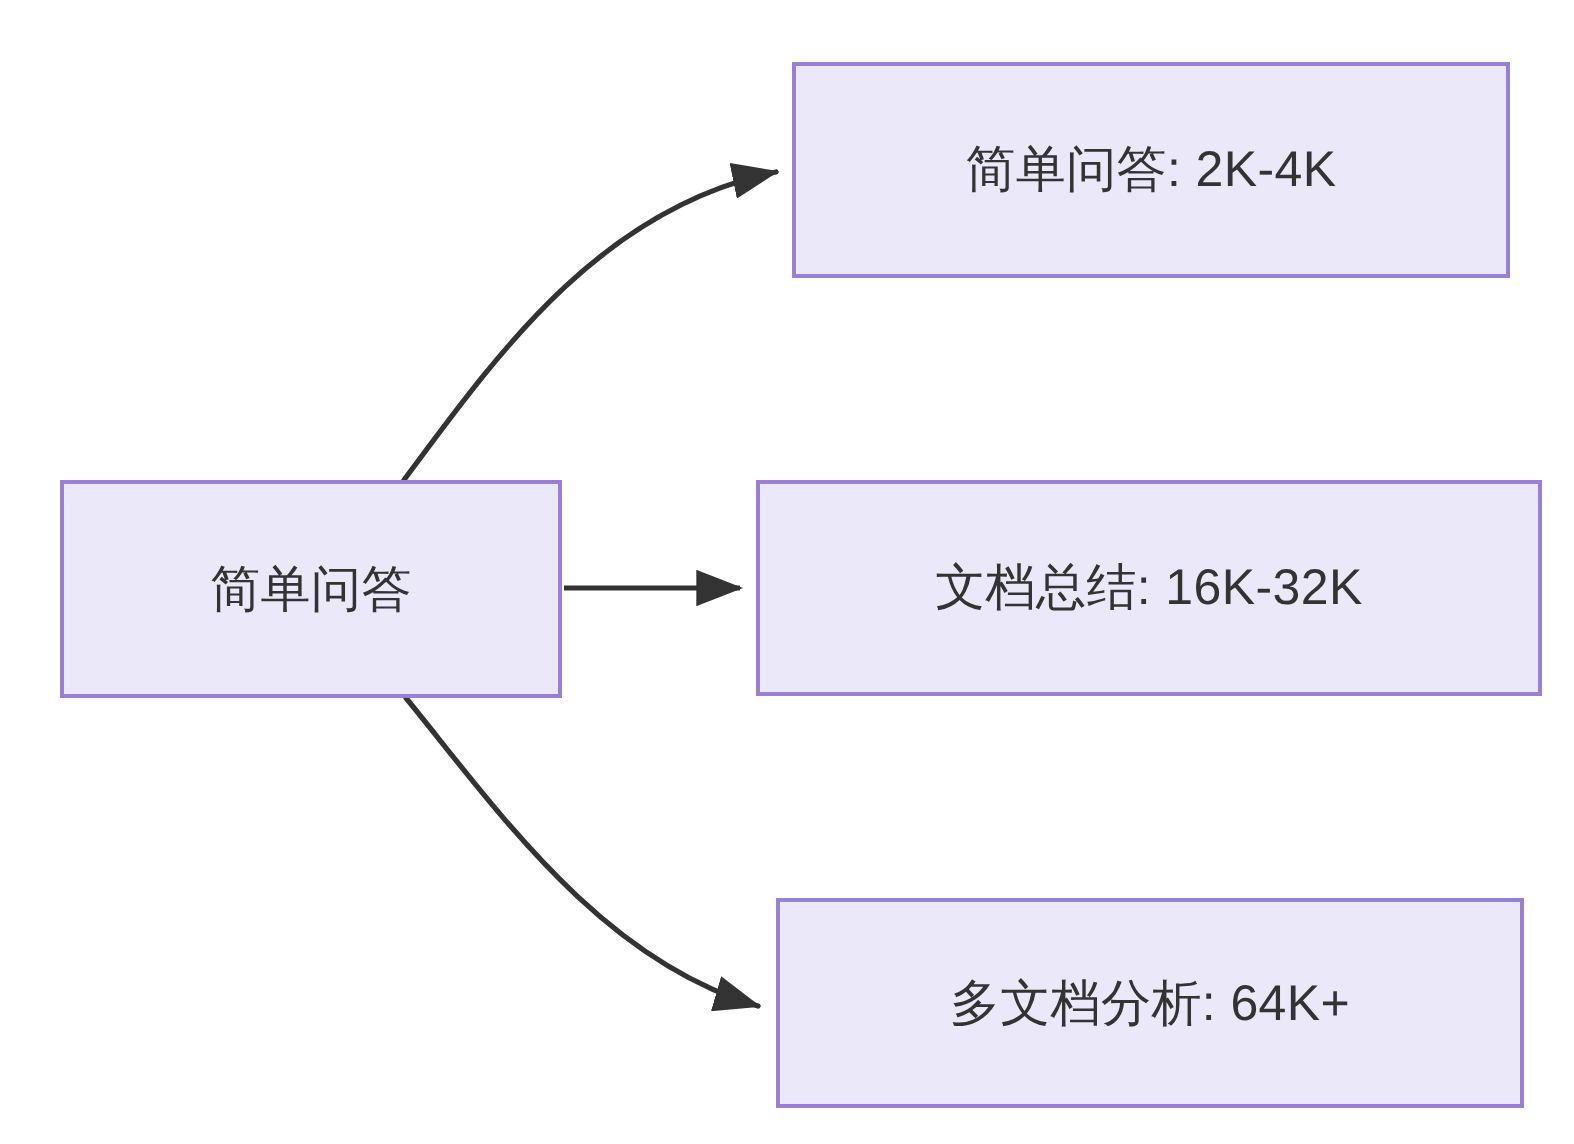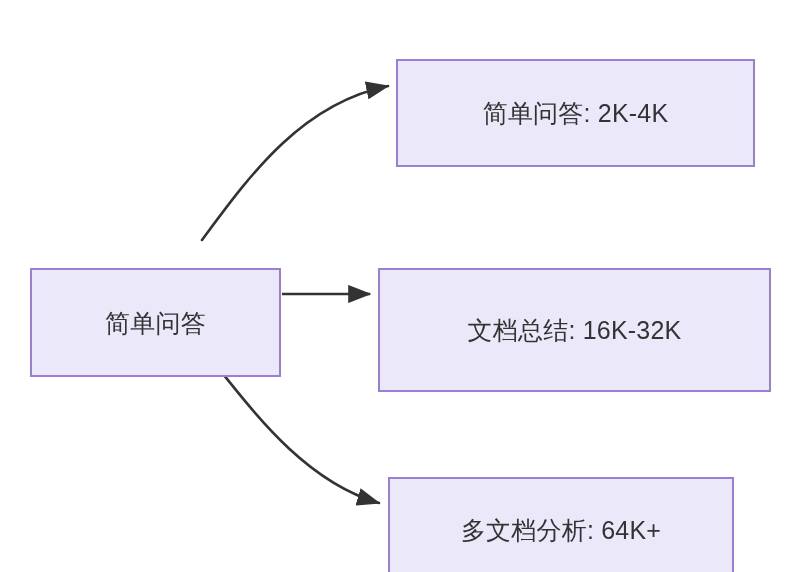--- a/index.html
+++ b/index.html
@@ -28,47 +28,46 @@
     background: #ebe8fa;
     border: 2px solid #9a7fd8;
     display: flex;
     align-items: center;
     justify-content: center;
     color: #333333;
     font-size: 25px;
     line-height: 1.2;
     letter-spacing: 0.2px;
     white-space: nowrap;
-    margin-top: 28px;
   }
   .node-label {
     display: block;
   }
   #node-source {
     left: 30px;
     top: 240px;
     width: 251px;
     height: 109px;
   }
   #node-simple-qa {
     left: 396px;
     top: 31px;
     width: 359px;
     height: 108px;
   }
   #node-doc-summary {
     left: 378px;
     top: 240px;
     width: 393px;
-    height: 124px;
+    height: 108px;
   }
   #node-multi-doc {
     left: 388px;
     top: 449px;
-    width: 346px;
+    width: 374px;
     height: 105px;
   }
 </style>
 </head>
 <body>
 
 <div id="canvas">
 
   <svg id="edges" viewBox="0 0 787 572" width="787" height="572" xmlns="http://www.w3.org/2000/svg">
     <defs>

